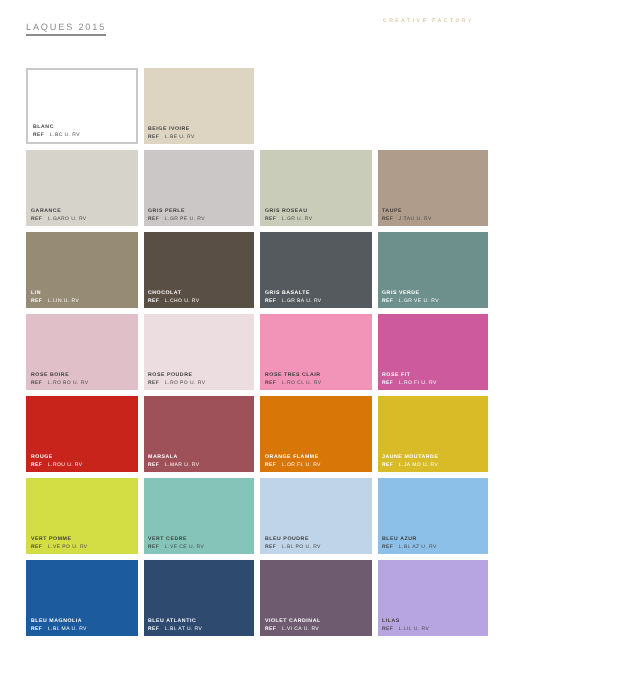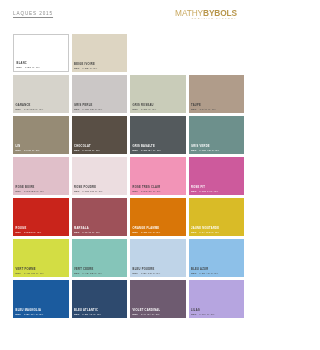--- a/index.html
+++ b/index.html
@@ -61,21 +61,20 @@
   .swatch.dark .label .rf{color:#ffffff;}
 </style>
 </head>
 <body>
 
 <div class="sheet">
 
   <div class="header">
     <div class="title">LAQUES 2015</div>
     <div class="logo">
-      <div class="logo-main"><span class="m">MATHY</span><span class="b">BYBOLS</span></div>
       <div class="logo-sub">CREATIVE FACTORY</div>
     </div>
   </div>
 
   <div class="grid">
       <div class="row">
         <div class="swatch outlined" style="background: rgb(255, 255, 255);">
           <div class="label">
             <span class="nm">BLANC</span>
             <span class="rf"><b>REF</b><span>&nbsp;&nbsp;&nbsp;L.BC U. RV</span></span>

